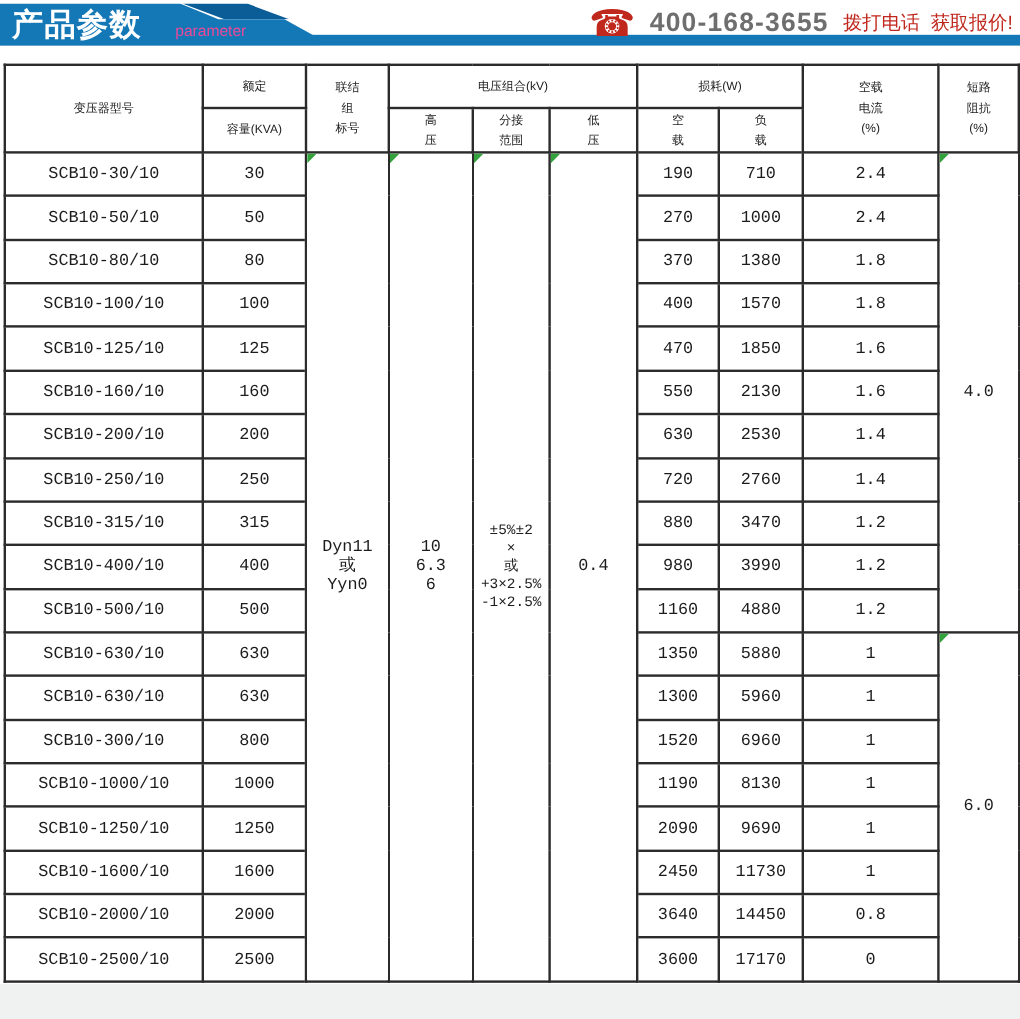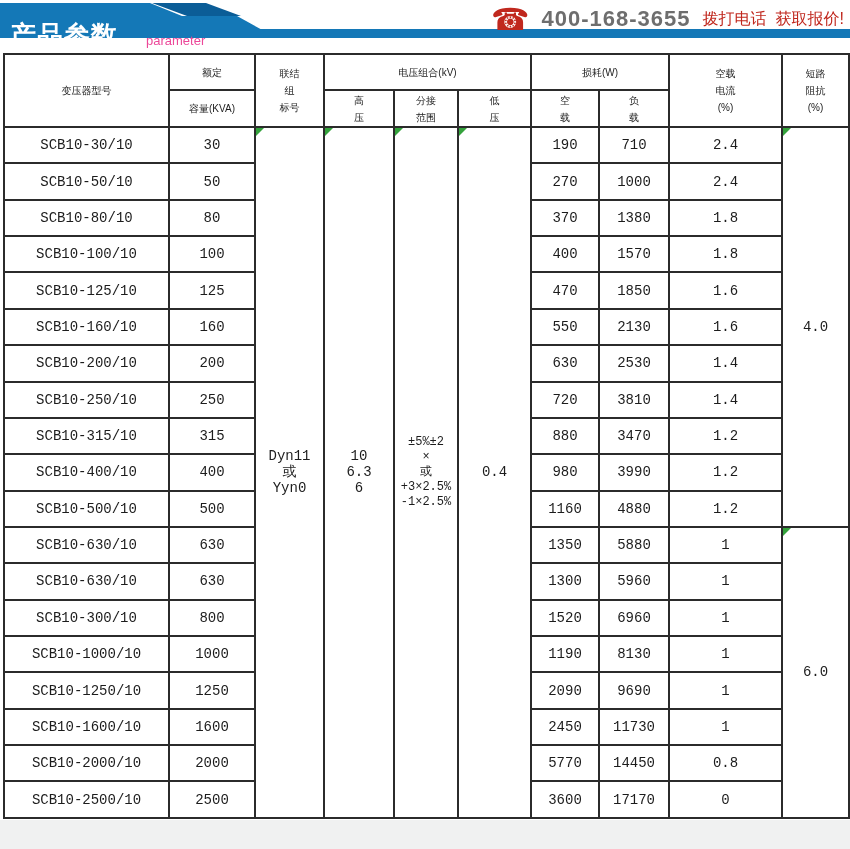--- a/index.html
+++ b/index.html
@@ -12,21 +12,21 @@
   .banner{position:absolute;top:0;left:0;width:850px;height:53px;background:#ffffff;}
   .banner-band{position:absolute;top:29px;left:0;width:850px;height:9px;background:#1478b7;}
   .banner-shape{
     position:absolute;top:0;left:0;width:270px;height:38px;background:#1478b7;
     clip-path:polygon(0 3px,150px 3px,182px 16px,237px 16px,266px 32px,266px 38px,0 38px);
   }
   .banner-accent{
     position:absolute;top:0;left:0;width:260px;height:17px;background:#0b5d97;
     clip-path:polygon(152px 3px,206px 3px,241px 16px,187px 16px);
   }
-  .banner-title-wrap{position:absolute;left:10px;top:18px;height:33px;display:flex;align-items:flex-end;justify-content:center;}
+  .banner-title-wrap{position:absolute;left:10px;top:3px;height:33px;display:flex;align-items:flex-end;justify-content:center;}
   .banner-title{color:#ffffff;font-weight:bold;font-size:26px;line-height:32px;letter-spacing:1px;}
   .banner-subtitle{color:#ec4899;font-size:13px;line-height:20px;margin-left:7px;padding-left:21px;}
   .phone-wrap{position:absolute;right:6px;top:1px;height:36px;display:flex;align-items:center;gap:12px;}
   .phone-icon{font-size:31px;color:#c0281e;line-height:31px;}
   .phone-number{font-size:22px;font-weight:bold;color:#6e6e6e;letter-spacing:1px;}
   .phone-cta{font-size:16px;font-weight:normal;color:#c0281e;display:flex;gap:9px;white-space:nowrap;}
   
   .spec-table{
     position:absolute;left:3px;top:53px;width:845px;
     border-collapse:collapse;table-layout:fixed;
@@ -199,21 +199,21 @@
         <td>SCB10-200/10</td>
         <td>200</td>
         <td>630</td>
         <td>2530</td>
         <td>1.4</td>
       </tr>
       <tr>
         <td>SCB10-250/10</td>
         <td>250</td>
         <td>720</td>
-        <td>3810</td>
+        <td>2760</td>
         <td>1.4</td>
       </tr>
       <tr>
         <td>SCB10-315/10</td>
         <td>315</td>
         <td>880</td>
         <td>3470</td>
         <td>1.2</td>
       </tr>
       <tr>
@@ -269,21 +269,21 @@
       <tr>
         <td>SCB10-1600/10</td>
         <td>1600</td>
         <td>2450</td>
         <td>11730</td>
         <td>1</td>
       </tr>
       <tr>
         <td>SCB10-2000/10</td>
         <td>2000</td>
-        <td>5770</td>
+        <td>3640</td>
         <td>14450</td>
         <td>0.8</td>
       </tr>
       <tr>
         <td>SCB10-2500/10</td>
         <td>2500</td>
         <td>3600</td>
         <td>17170</td>
         <td>0</td>
       </tr>

